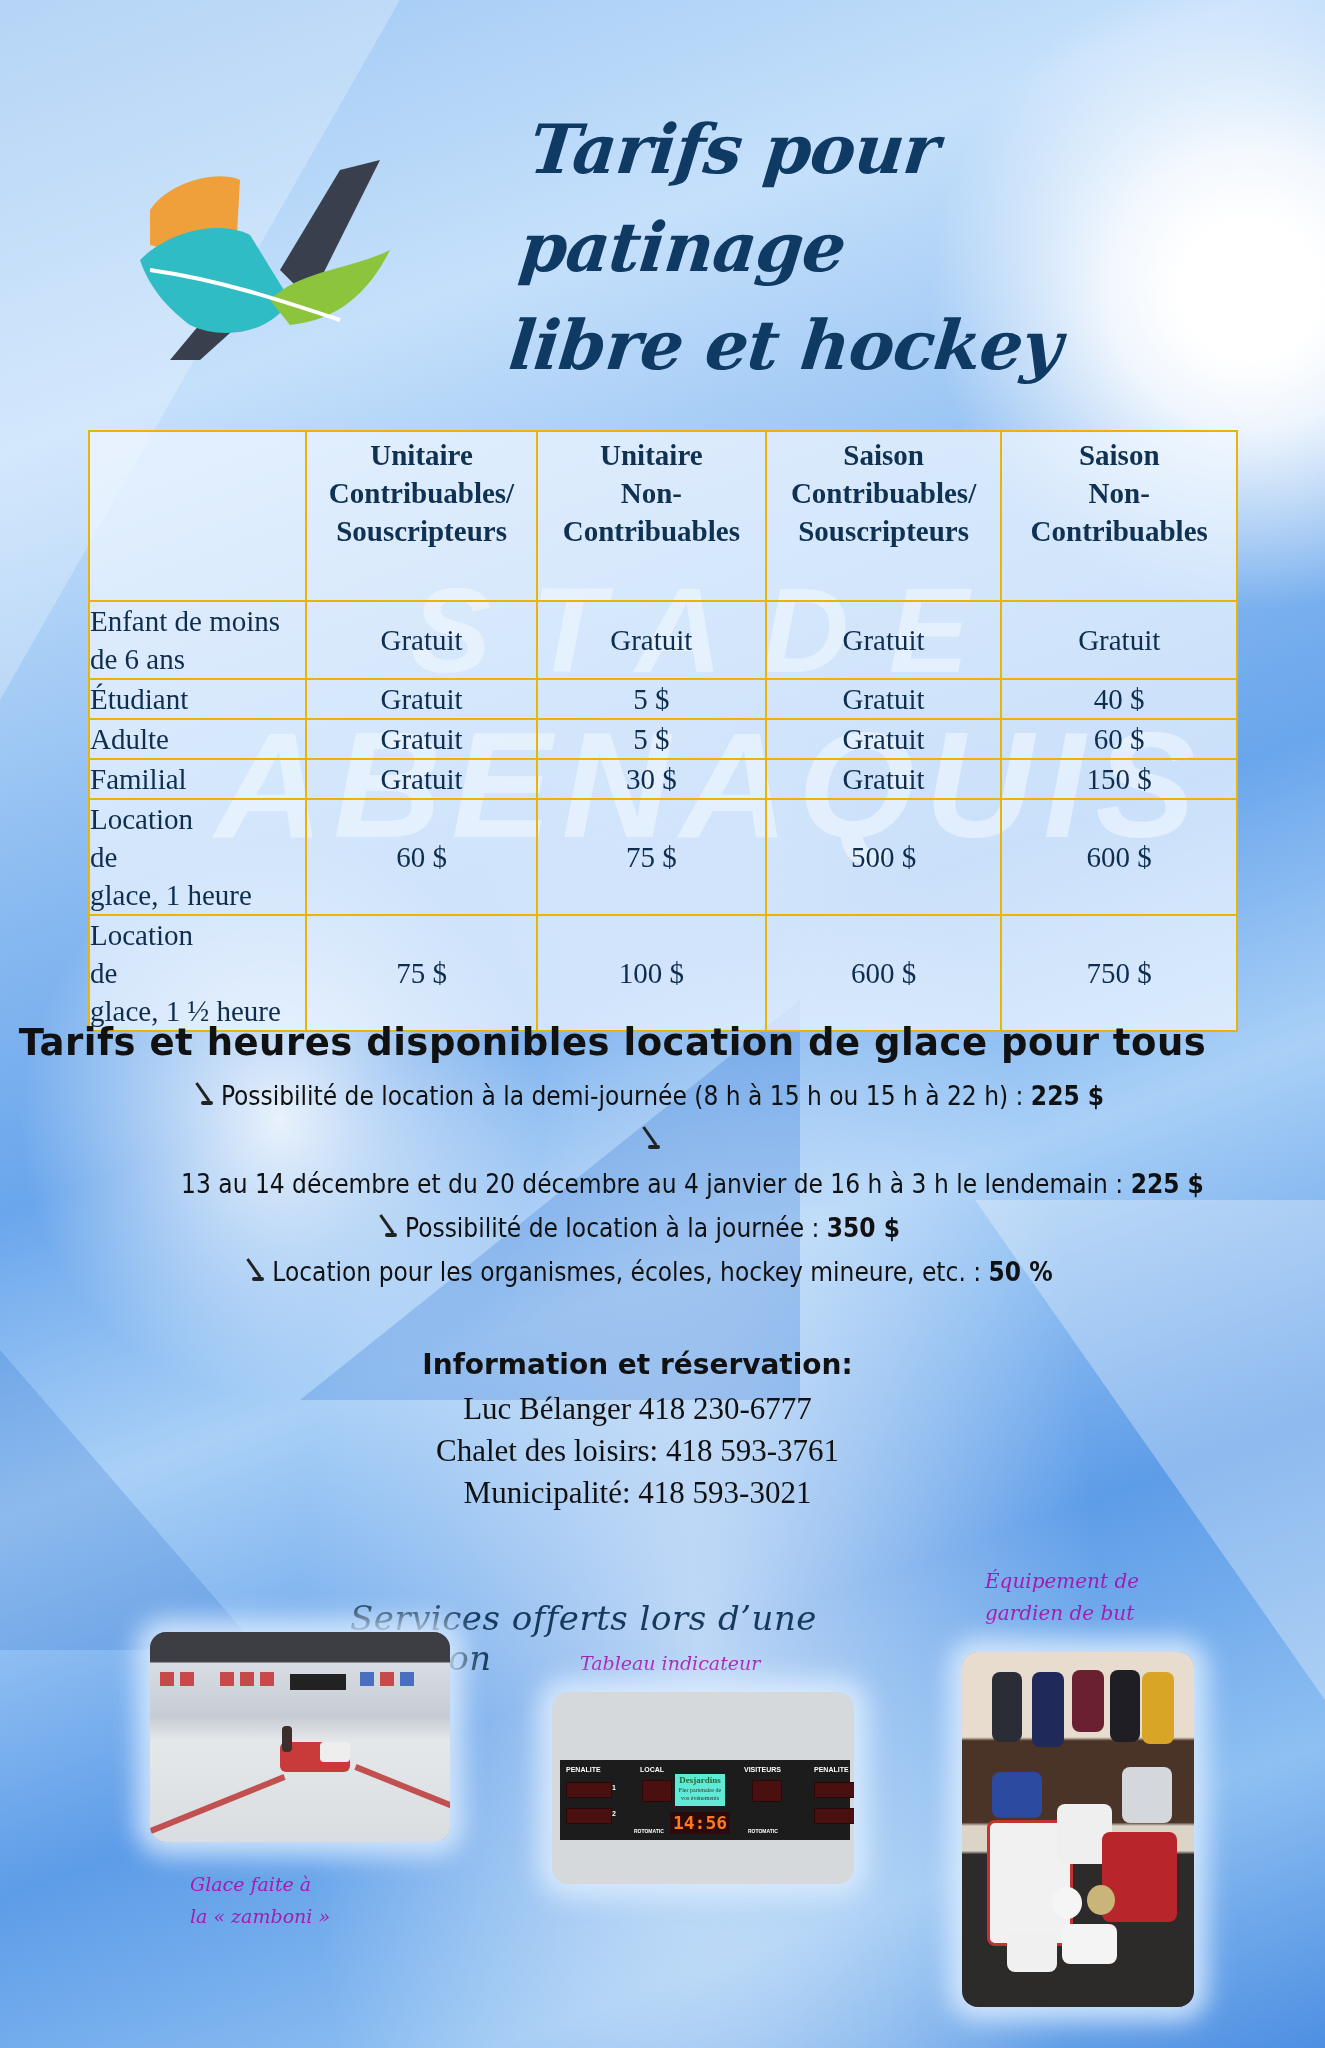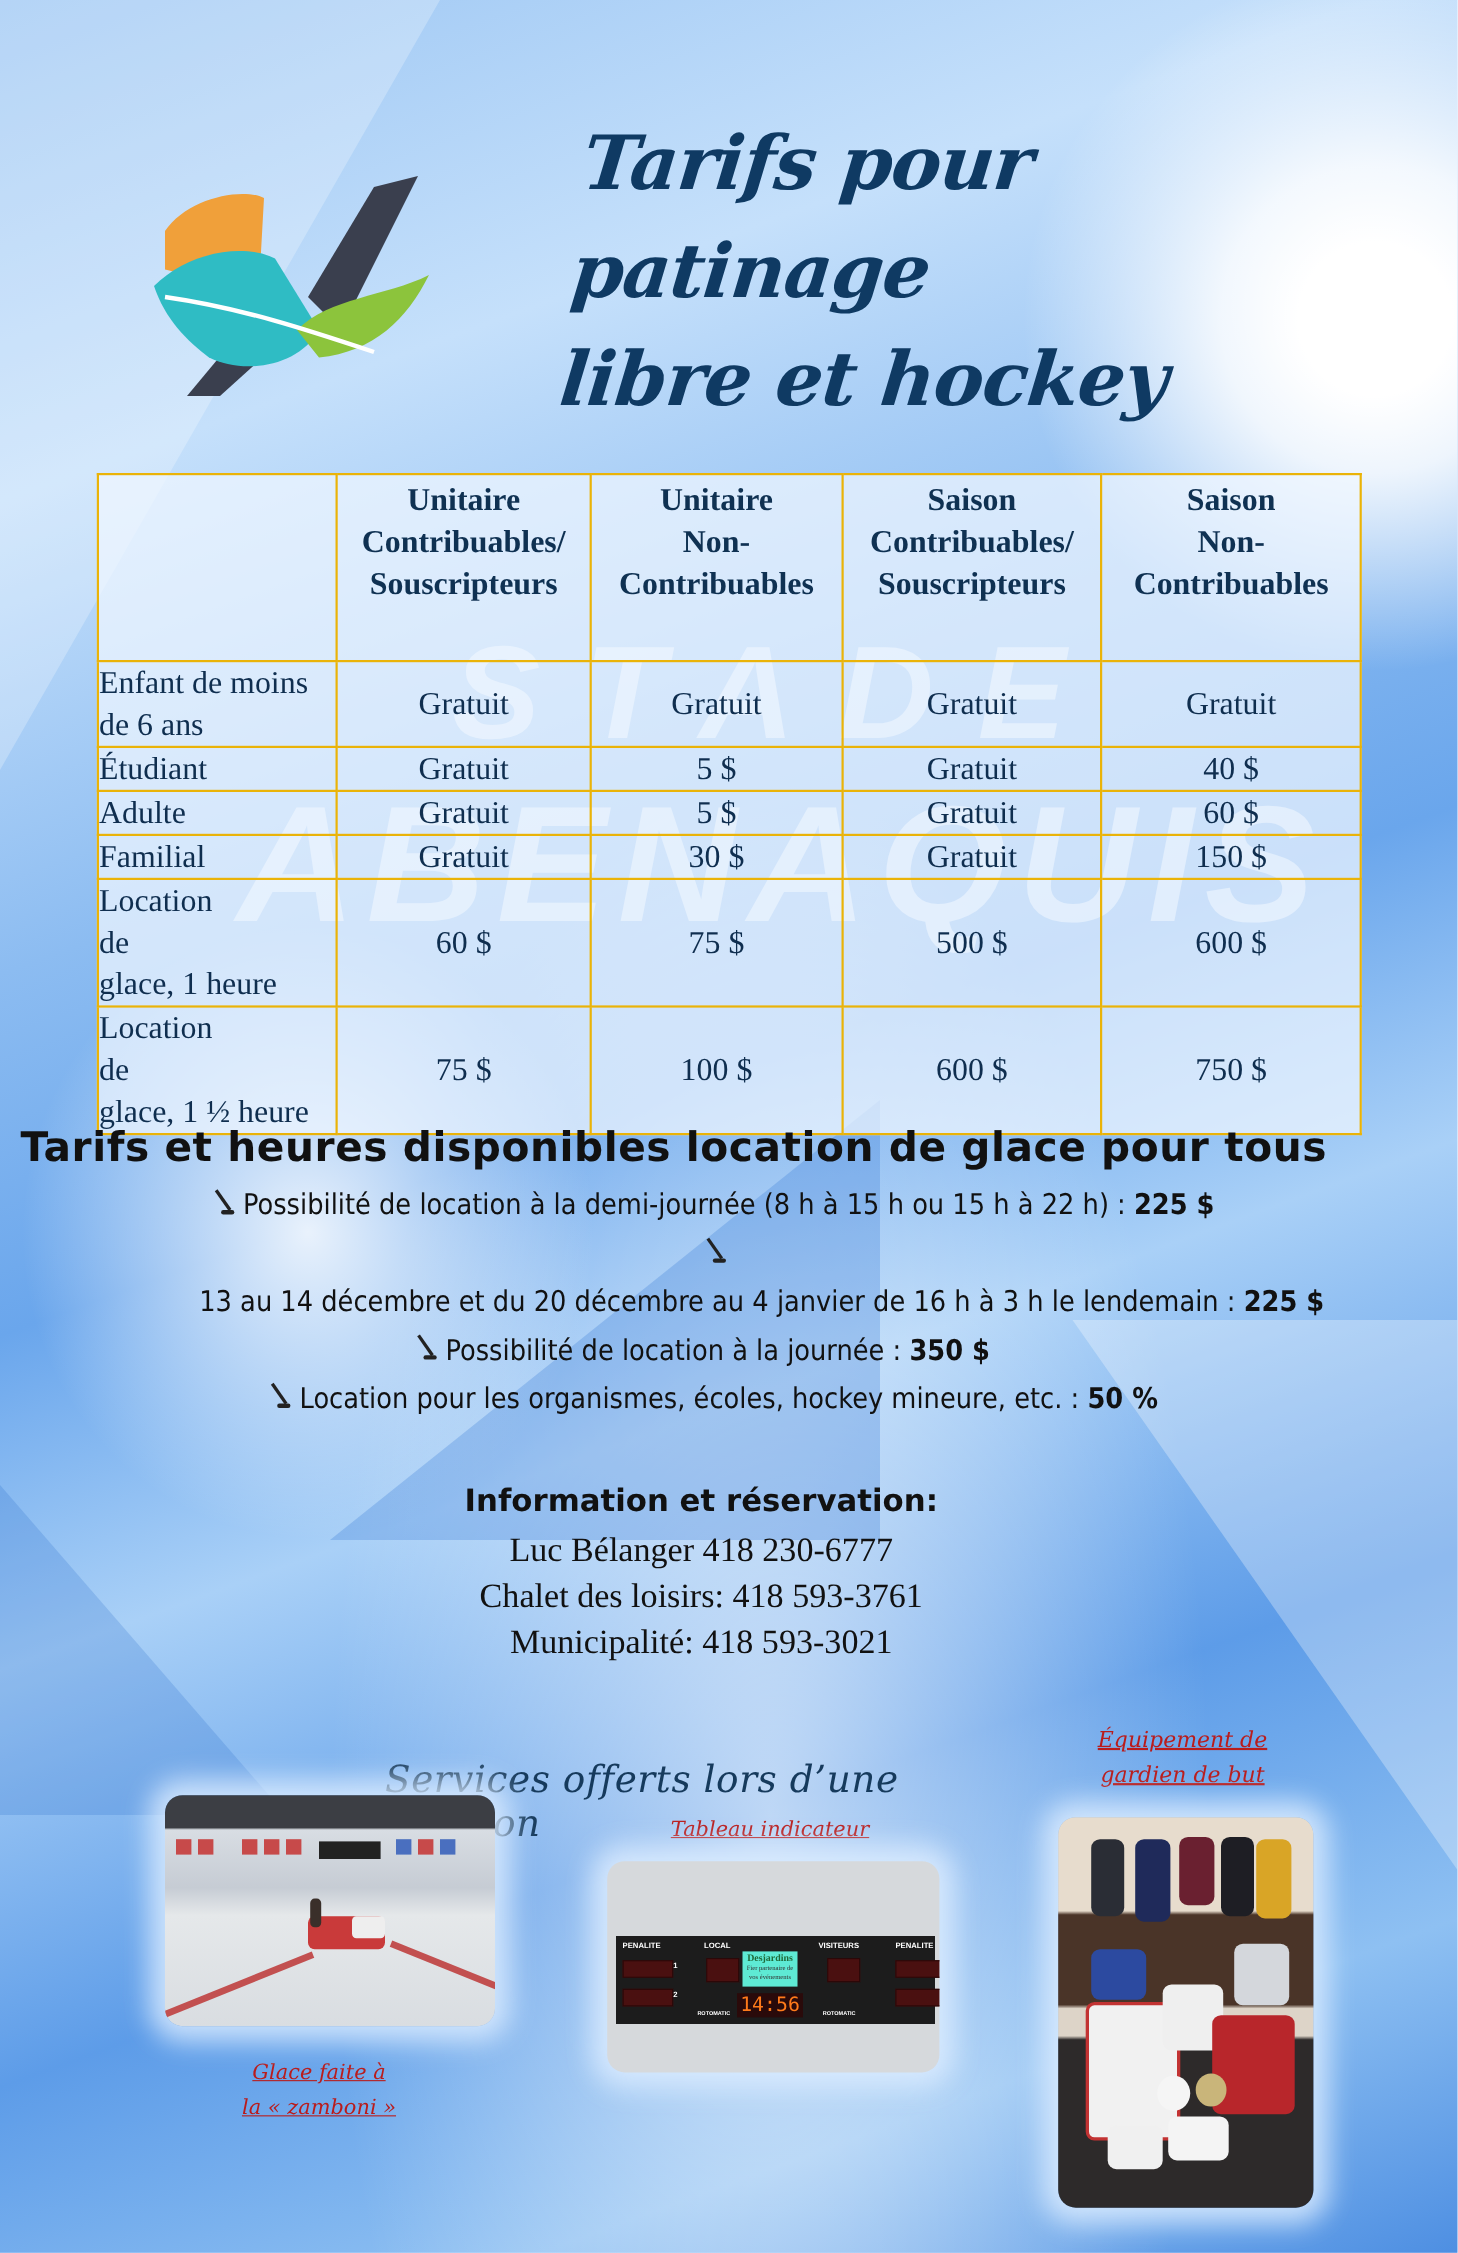--- a/index.html
+++ b/index.html
@@ -72,42 +72,42 @@
   
   .info { position: absolute; left: 0; top: 1342px; width: 1325px; text-align: center; color: #111; transform: translateX(-25px); }
   .info h3 { margin: 0; font-family: "DejaVu Sans", sans-serif; font-weight: bold; font-size: 28px; line-height: 46px; }
   .info div { font-family: "Liberation Serif", serif; font-size: 31px; line-height: 42px; }
 
   
   .services-title {
     position: absolute; left: 350px; top: 1555px; width: 600px;
     font-family: "DejaVu Serif", serif; font-style: italic; font-size: 34px; color: #163a5c; letter-spacing: 0.5px; margin-top: 43px;
   }
-  .caption { position: absolute; font-family: "DejaVu Serif", serif; font-style: italic; color: #b91c1c; text-align: center; text-decoration: underline; }
+  .caption { position: absolute; font-family: "DejaVu Serif", serif; font-style: italic; color: #a21caf; text-align: left; }
   .cap-goalie { left: 985px; top: 1565px; width: 180px; font-size: 20px; line-height: 32px; }
   .cap-board { left: 580px; top: 1652px; width: 240px; font-size: 19px; }
   .cap-zamboni { left: 190px; top: 1868px; width: 200px; font-size: 19px; line-height: 32px; }
 
   .photo { position: absolute; overflow: hidden; border-radius: 16px;
     box-shadow: 0 0 24px 14px rgba(220,236,255,0.85); }
   .ph-zamboni { left: 150px; top: 1632px; width: 300px; height: 210px;
     background: linear-gradient(180deg, #3c3e44 0%, #3c3e44 14%, #d8dde3 15%, #c6ccd4 40%, #e5e8ea 52%, #d9dde1 100%); }
   .ph-zamboni .banner { position: absolute; top: 40px; height: 14px; width: 14px; background: #c74a4a; }
   .ph-zamboni .board { position: absolute; left: 140px; top: 42px; width: 56px; height: 16px; background: #222; }
   .ph-zamboni .line-red { position: absolute; height: 6px; background: #c25050; width: 150px; }
   .ph-zamboni .machine { position: absolute; left: 130px; top: 110px; width: 70px; height: 30px; background: #c93a3a; border-radius: 6px; }
   .ph-zamboni .machine:after { content: ""; position: absolute; left: 40px; top: 0; width: 30px; height: 20px; background: #eee; border-radius: 4px; }
   .ph-zamboni .driver { position: absolute; left: 132px; top: 94px; width: 10px; height: 26px; background: #3a2f2a; border-radius: 4px; }
 
   .ph-board { left: 552px; top: 1692px; width: 302px; height: 192px; background: #d6d9dc; }
   .ph-board .panel { position: absolute; left: 8px; top: 68px; width: 290px; height: 80px; background: #1c1c1c; }
   .ph-board .lbl { position: absolute; color: #fff; font-family: "Liberation Sans", sans-serif; font-size: 7px; font-weight: bold; }
   .ph-board .led { position: absolute; background: #4a1010; border: 1px solid #2a0808; }
   .ph-board .clock { position: absolute; left: 118px; top: 120px; width: 60px; height: 22px; background: #2a0a0a; color: #ff7a1a;
-    font-family: "DejaVu Sans Mono", monospace; font-weight: normal; font-size: 18px; line-height: 22px; text-align: center; }
+    font-family: "DejaVu Sans Mono", monospace; font-weight: bold; font-size: 18px; line-height: 22px; text-align: center; }
   .ph-board .sponsor { position: absolute; left: 123px; top: 82px; width: 50px; height: 32px; background: #5eead4; color: #1f6b3a;
     font-family: "Liberation Serif", serif; font-size: 6px; text-align: center; line-height: 8px; }
 
   .ph-goalie { left: 962px; top: 1652px; width: 232px; height: 355px;
     background: linear-gradient(180deg, #e7dccd 0%, #e7dccd 24%, #4a3428 25%, #4a3428 48%, #ddd4c8 49%, #ddd4c8 56%, #2d2a2a 57%, #2d2a2a 100%); }
   .ph-goalie .gear { position: absolute; border-radius: 8px; }
 </style>
 </head>
 <body>
 

